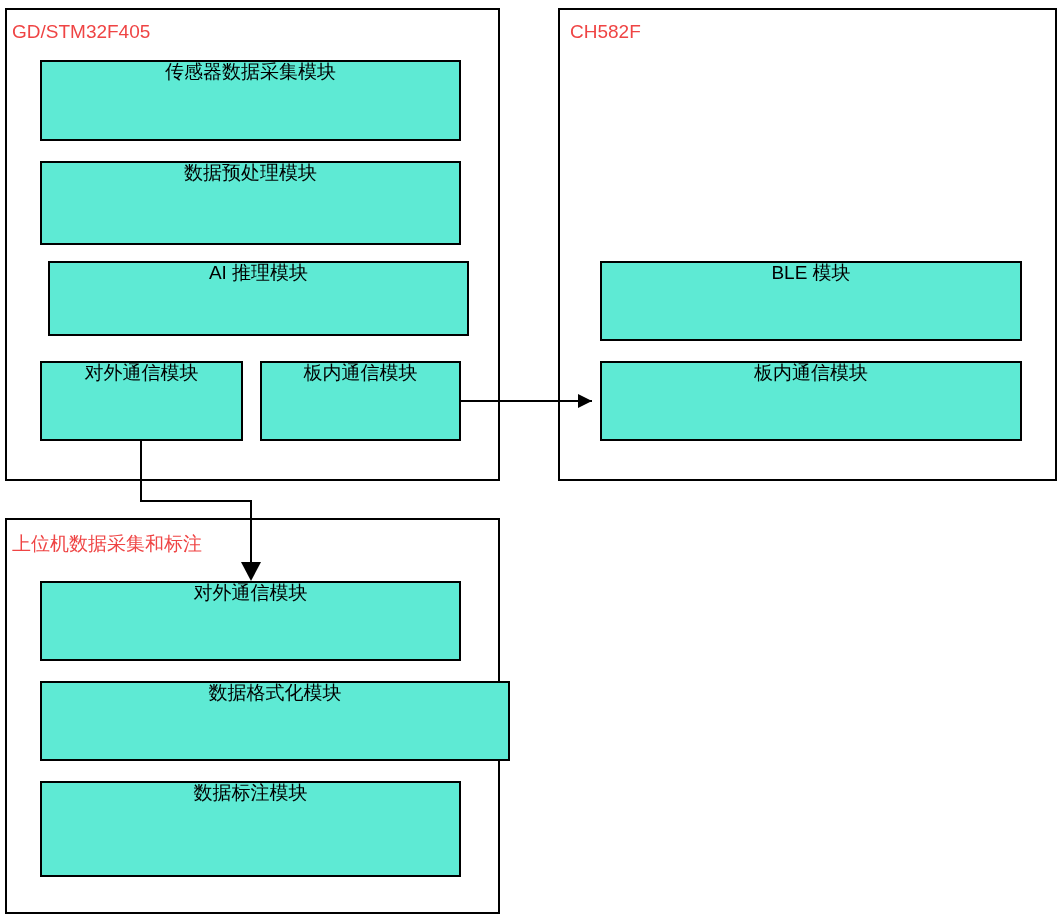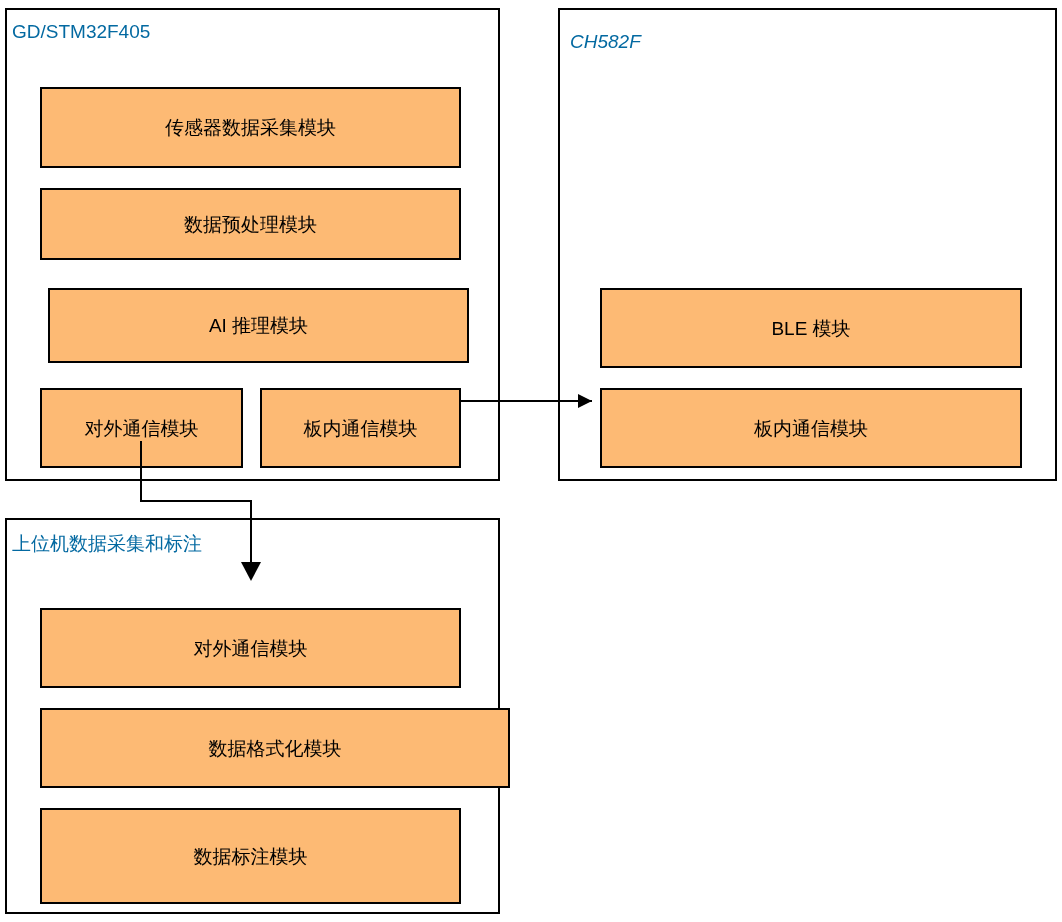--- a/index.html
+++ b/index.html
@@ -20,34 +20,33 @@
   .container-box {
     position: absolute;
     box-sizing: border-box;
     border: 2px solid #000000;
     background: transparent;
   }
   .container-title {
     position: absolute;
     font-size: 19px;
     line-height: 19px;
-    color: #0369a1;
+    color: #ef4444;
     white-space: nowrap;
     letter-spacing: 0px;
     text-align: center;
   }
   .module-box {
     position: absolute;
     box-sizing: border-box;
     border: 2px solid #000000;
-    background: #fdba74;
+    background: #5eead4;
     display: flex;
-    align-items: center;
+    align-items: flex-start;
     justify-content: center;
-    margin-top: 27px;
   }
   .module-label {
     font-size: 19px;
     line-height: 19px;
     color: #000000;
     white-space: nowrap;
   }
   .connector-svg {
     position: absolute;
     left: 0;
@@ -72,38 +71,38 @@
 
 <div id="canvas">
 
   <div class="container-box" style="left:5px; top:8px; width:495px; height:473px;"></div>
   <div class="container-title" style="left:12px; top:22px;">GD/STM32F405</div>
 
   <div class="module-box" style="left:40px; top:60px; width:421px; height:81px;">
     <span class="module-label">传感器数据采集模块</span>
   </div>
 
-  <div class="module-box" style="left:40px; top:161px; width:421px; height:72px;">
+  <div class="module-box" style="left:40px; top:161px; width:421px; height:84px;">
     <span class="module-label">数据预处理模块</span>
   </div>
 
   <div class="module-box" style="left:48px; top:261px; width:421px; height:75px;">
     <span class="module-label">AI 推理模块</span>
   </div>
 
   <div class="module-box" style="left:40px; top:361px; width:203px; height:80px;">
     <span class="module-label">对外通信模块</span>
   </div>
 
   <div class="module-box" style="left:260px; top:361px; width:201px; height:80px;">
     <span class="module-label">板内通信模块</span>
   </div>
 
   <div class="container-box" style="left:558px; top:8px; width:499px; height:473px;"></div>
-  <div class="container-title" style="left:570px; top:32px;font-style:italic;">CH582F</div>
+  <div class="container-title" style="left:570px; top:22px;">CH582F</div>
 
   <div class="module-box" style="left:600px; top:261px; width:422px; height:80px;">
     <span class="module-label">BLE 模块</span>
   </div>
 
   <div class="module-box" style="left:600px; top:361px; width:422px; height:80px;">
     <span class="module-label">板内通信模块</span>
   </div>
 
   <div class="container-box" style="left:5px; top:518px; width:495px; height:396px;"></div>

